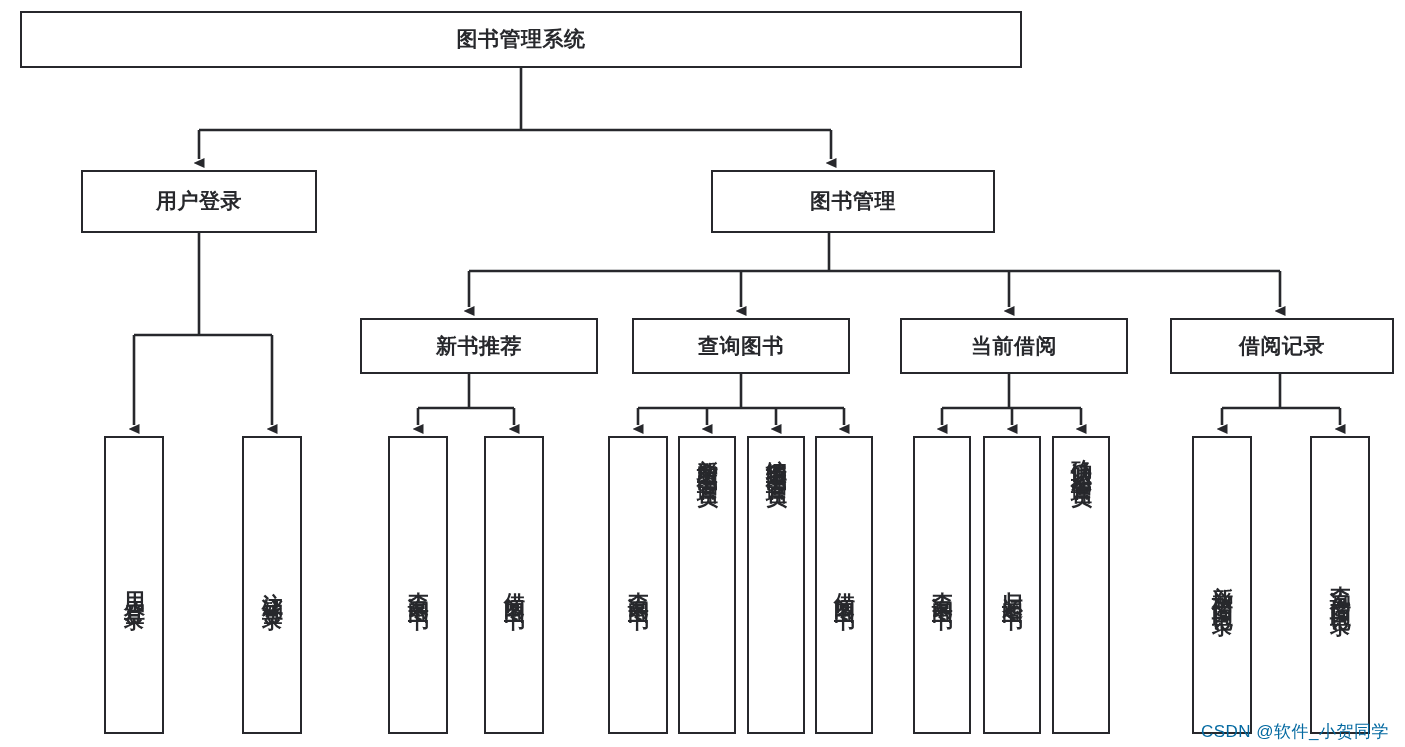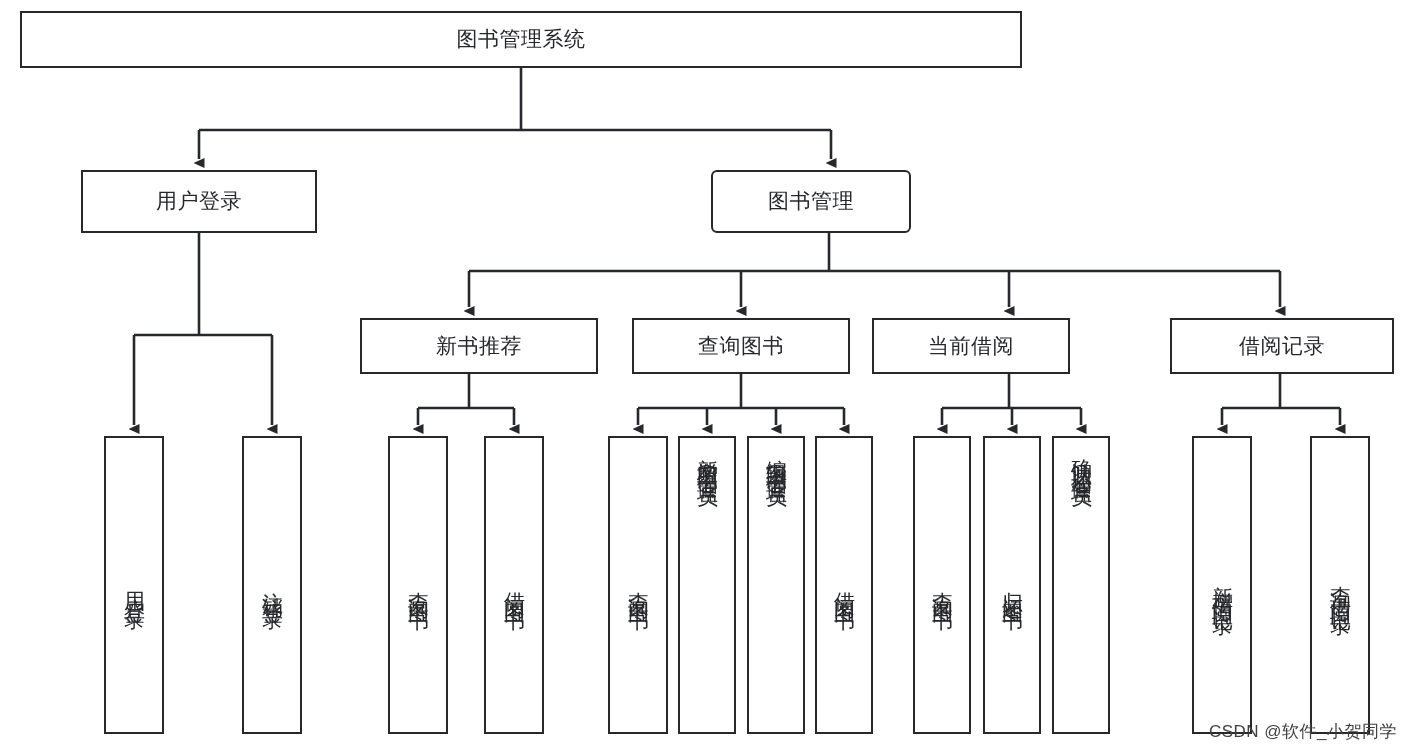--- a/index.html
+++ b/index.html
@@ -30,20 +30,21 @@
   }
   .node {
     position: absolute;
     box-sizing: border-box;
     background: #ffffff;
     border: 2.5px solid #27282c;
     display: flex;
     align-items: center;
     justify-content: center;
     z-index: 3;
+    font-weight: bold;
   }
   .node-label {
     color: #27282c;
     font-size: 21px;
     line-height: 1.18;
     letter-spacing: 0.5px;
     text-align: center;
     white-space: nowrap;
   }
   
@@ -62,24 +63,24 @@
     letter-spacing: 6px;
     font-size: 21px;
     white-space: nowrap;
     max-height: 100%;
   }
   .node.vert.tall-text .node-label {
     letter-spacing: 4px;
   }
   #watermark {
     position: absolute;
-    right: 8px;
+    right: 16px;
     bottom: 4px;
     font-size: 17px;
-    color: #404040;
+    color: #0369a1;
     letter-spacing: 0.5px;
     z-index: 6;
     white-space: nowrap;
     font-family: "Liberation Sans", "DejaVu Sans", sans-serif;
     text-align: center;
   }
 </style>
 </head>
 <body>
 
@@ -136,33 +137,33 @@
   </svg>
 
   <div class="node horiz" style="left:20px; top:11px; width:1002px; height:57px;">
     <span class="node-label">图书管理系统</span>
   </div>
 
   <div class="node horiz" style="left:81px; top:170px; width:236px; height:63px;">
     <span class="node-label">用户登录</span>
   </div>
 
-  <div class="node horiz" style="left:711px; top:170px; width:200px; height:63px;border-radius:6px;">
+  <div class="node horiz" style="left:711px; top:170px; width:284px; height:63px;">
     <span class="node-label">图书管理</span>
   </div>
 
   <div class="node horiz" style="left:360px; top:318px; width:238px; height:56px;">
     <span class="node-label">新书推荐</span>
   </div>
 
   <div class="node horiz" style="left:632px; top:318px; width:218px; height:56px;">
     <span class="node-label">查询图书</span>
   </div>
 
-  <div class="node horiz" style="left:872px; top:318px; width:198px; height:56px;">
+  <div class="node horiz" style="left:900px; top:318px; width:228px; height:56px;">
     <span class="node-label">当前借阅</span>
   </div>
 
   <div class="node horiz" style="left:1170px; top:318px; width:224px; height:56px;">
     <span class="node-label">借阅记录</span>
   </div>
 
   <div class="node vert" style="left:104px; top:436px; width:60px; height:298px; align-items:center;">
     <span class="node-label">用户登录</span>
   </div>

